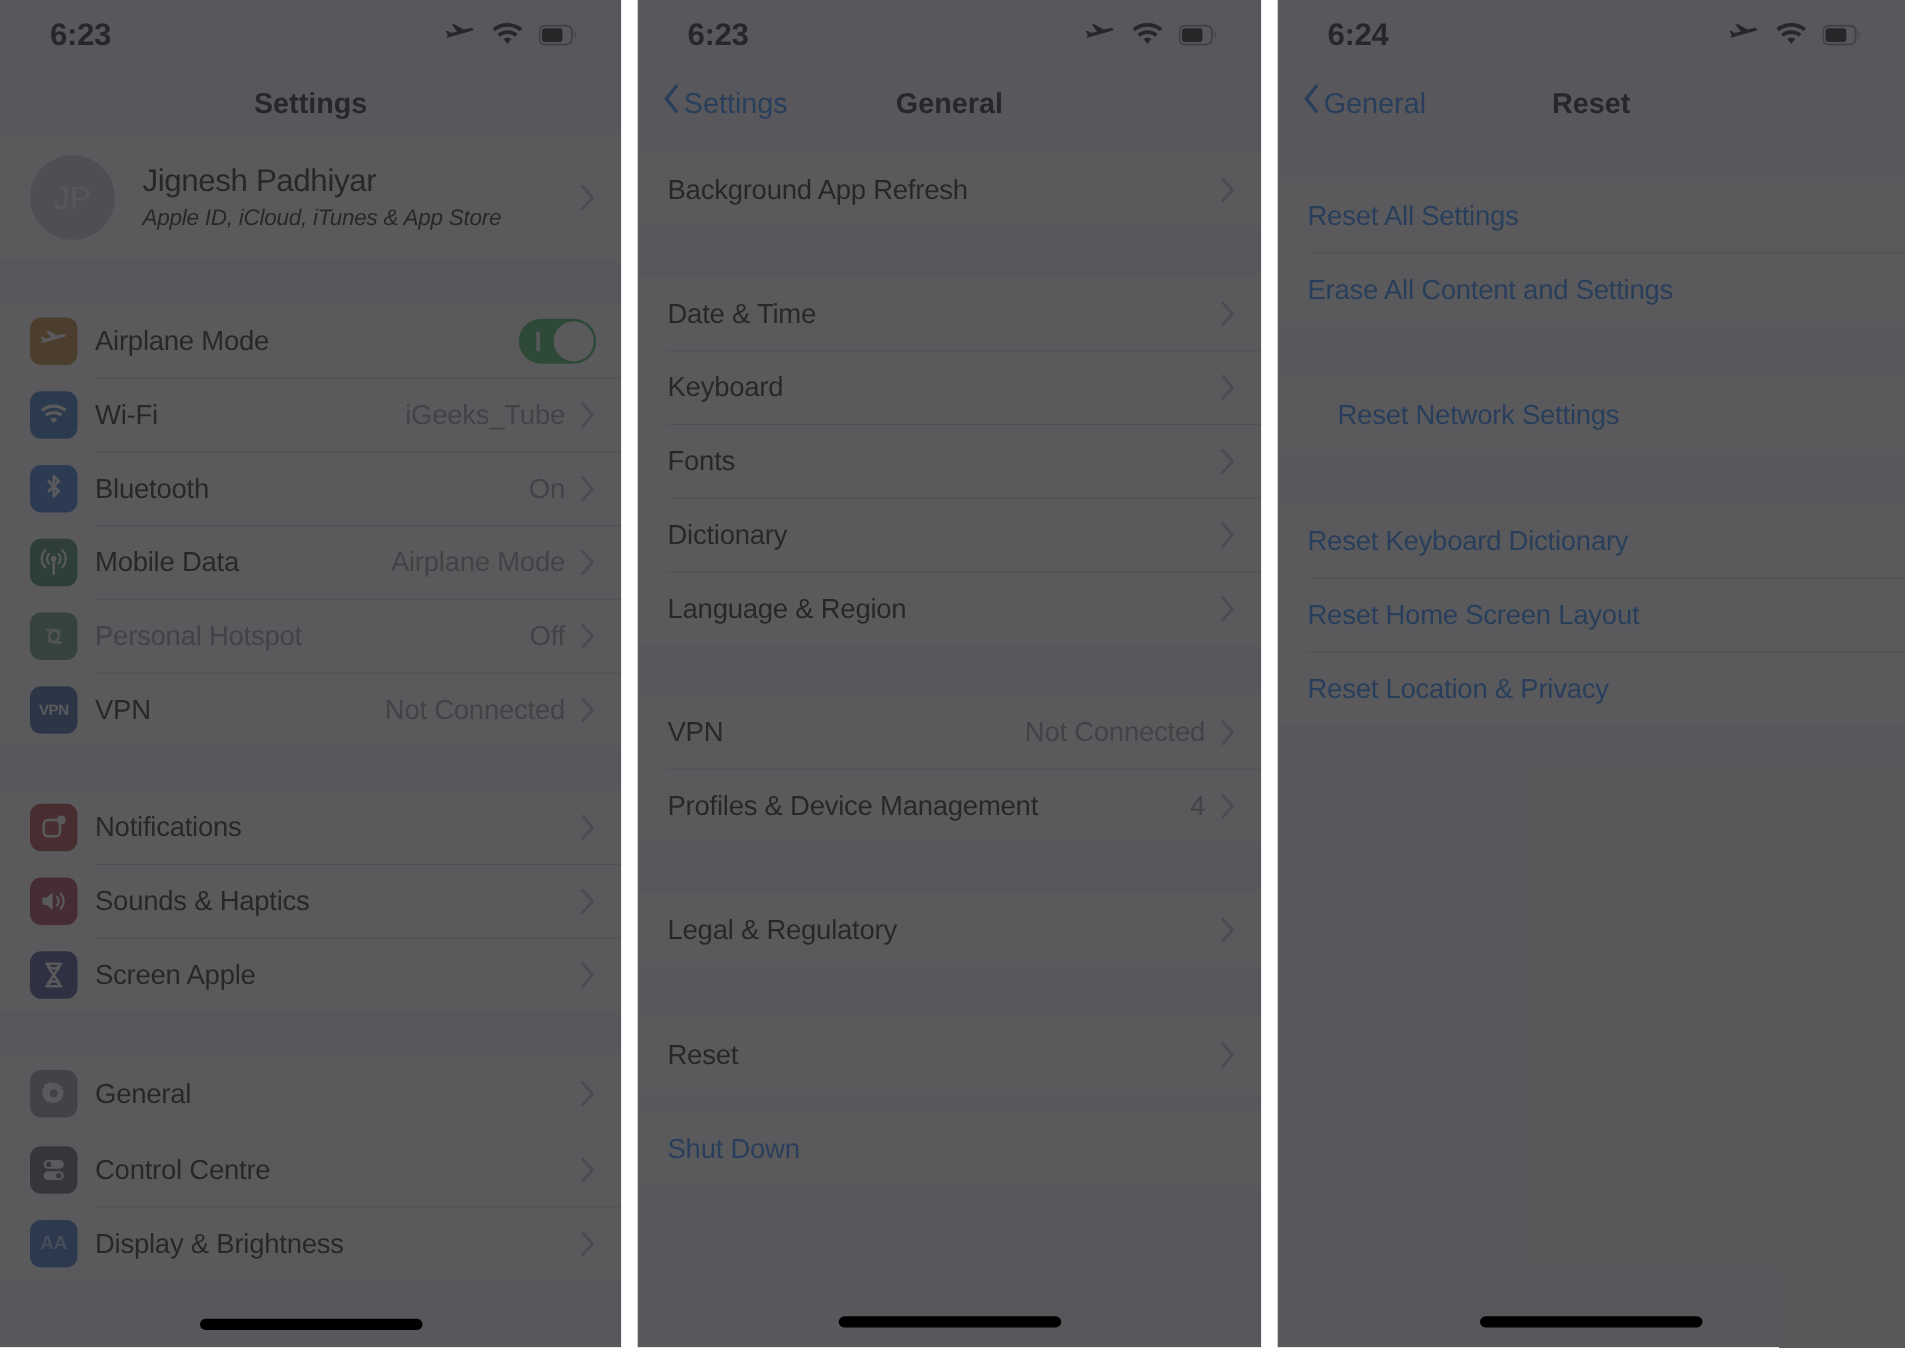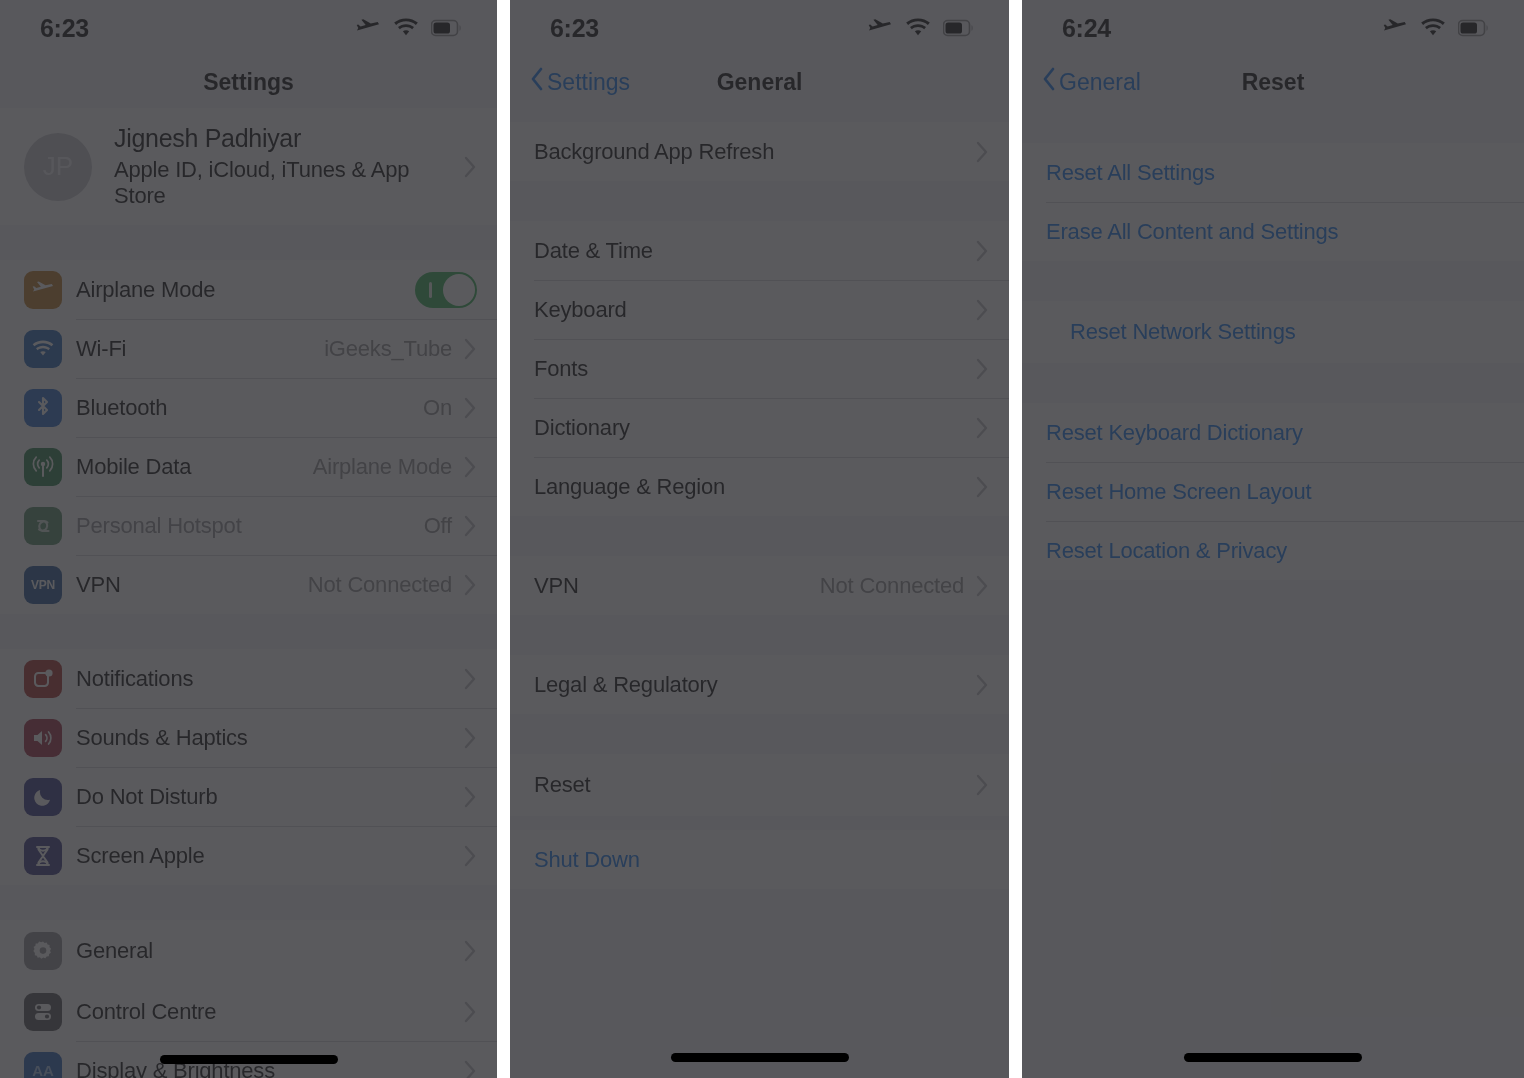--- a/index.html
+++ b/index.html
@@ -107,21 +107,21 @@
     min-height:92px;
   }
   .avatar{
     width:68px; height:68px; border-radius:50%;
     background:#c6c6cc; color:#f0f0f3;
     display:flex; align-items:center; justify-content:center;
     font-size:26px; font-weight:400; flex:0 0 68px; margin-right:22px;
   }
   .acct-text{ flex:1; }
   .acct-name{ font-size:25px; color:#000; letter-spacing:-0.3px; margin-bottom:4px; }
-  .acct-sub{ font-size:22px; color:#000; letter-spacing:-0.2px; }
+  .acct-sub{ font-size:18px; color:#000; letter-spacing:-0.2px;font-style:italic; }
 
   
   .toggle{
     width:62px; height:36px; border-radius:18px;
     background:#2aac4d; position:relative; flex:0 0 62px;
   }
   .toggle .knob{
     position:absolute; top:2px; right:2px;
     width:32px; height:32px; border-radius:50%;
     background:#fff;
@@ -312,33 +312,20 @@
               </svg>
           </div>
           <div class="row-label">Sounds &amp; Haptics</div>
           <div class="chevron">
               <svg width="13" height="22" viewBox="0 0 13 22">
                 <path d="M2 2l8 9-8 9" fill="none" stroke="#b9b9be" stroke-width="2.4" stroke-linecap="round" stroke-linejoin="round"></path>
               </svg>
             </div>
         </div>
         <div class="row">
-          <div class="row-icon" style="background:#2c2f80;">
-            <svg width="22" height="22" viewBox="0 0 22 22">
-                <path d="M18 13.8A8 8 0 018.2 4a8 8 0 109.8 9.8z" fill="#fff"></path>
-              </svg>
-          </div>
-          <div class="row-label">Do Not Disturb</div>
-          <div class="chevron">
-              <svg width="13" height="22" viewBox="0 0 13 22">
-                <path d="M2 2l8 9-8 9" fill="none" stroke="#b9b9be" stroke-width="2.4" stroke-linecap="round" stroke-linejoin="round"></path>
-              </svg>
-            </div>
-        </div>
-        <div class="row">
           <div class="row-icon" style="background:#2f2f7e;">
             <svg width="20" height="24" viewBox="0 0 20 24">
                 <path d="M4 3h12M4 21h12M5.5 3c0 5 9 5 9 0M5.5 21c0-5 9-5 9 0" fill="none" stroke="#fff" stroke-width="2" stroke-linecap="round"></path>
                 <path d="M5.5 3v2.5L10 12l4.5-6.5V3M5.5 21v-2.5L10 12l4.5 6.5V21" fill="none" stroke="#fff" stroke-width="2" stroke-linejoin="round"></path>
               </svg>
           </div>
           <div class="row-label">Screen Apple</div>
           <div class="chevron">
               <svg width="13" height="22" viewBox="0 0 13 22">
                 <path d="M2 2l8 9-8 9" fill="none" stroke="#b9b9be" stroke-width="2.4" stroke-linecap="round" stroke-linejoin="round"></path>
@@ -499,20 +486,29 @@
       <div class="group">
         <div class="row noicon">
           <div class="row-label">VPN</div>
           <div class="row-value">Not Connected</div>
           <div class="chevron">
               <svg width="13" height="22" viewBox="0 0 13 22">
                 <path d="M2 2l8 9-8 9" fill="none" stroke="#b9b9be" stroke-width="2.4" stroke-linecap="round" stroke-linejoin="round"></path>
               </svg>
             </div>
         </div>
+        <div class="row noicon">
+          <div class="row-label">Profiles &amp; Device Management</div>
+          <div class="row-value">4</div>
+          <div class="chevron">
+              <svg width="13" height="22" viewBox="0 0 13 22">
+                <path d="M2 2l8 9-8 9" fill="none" stroke="#b9b9be" stroke-width="2.4" stroke-linecap="round" stroke-linejoin="round"></path>
+              </svg>
+            </div>
+        </div>
       </div>
 
       <div class="spacer h40"></div>
 
       <div class="group">
         <div class="row noicon">
           <div class="row-label">Legal &amp; Regulatory</div>
           <div class="chevron">
               <svg width="13" height="22" viewBox="0 0 13 22">
                 <path d="M2 2l8 9-8 9" fill="none" stroke="#b9b9be" stroke-width="2.4" stroke-linecap="round" stroke-linejoin="round"></path>

